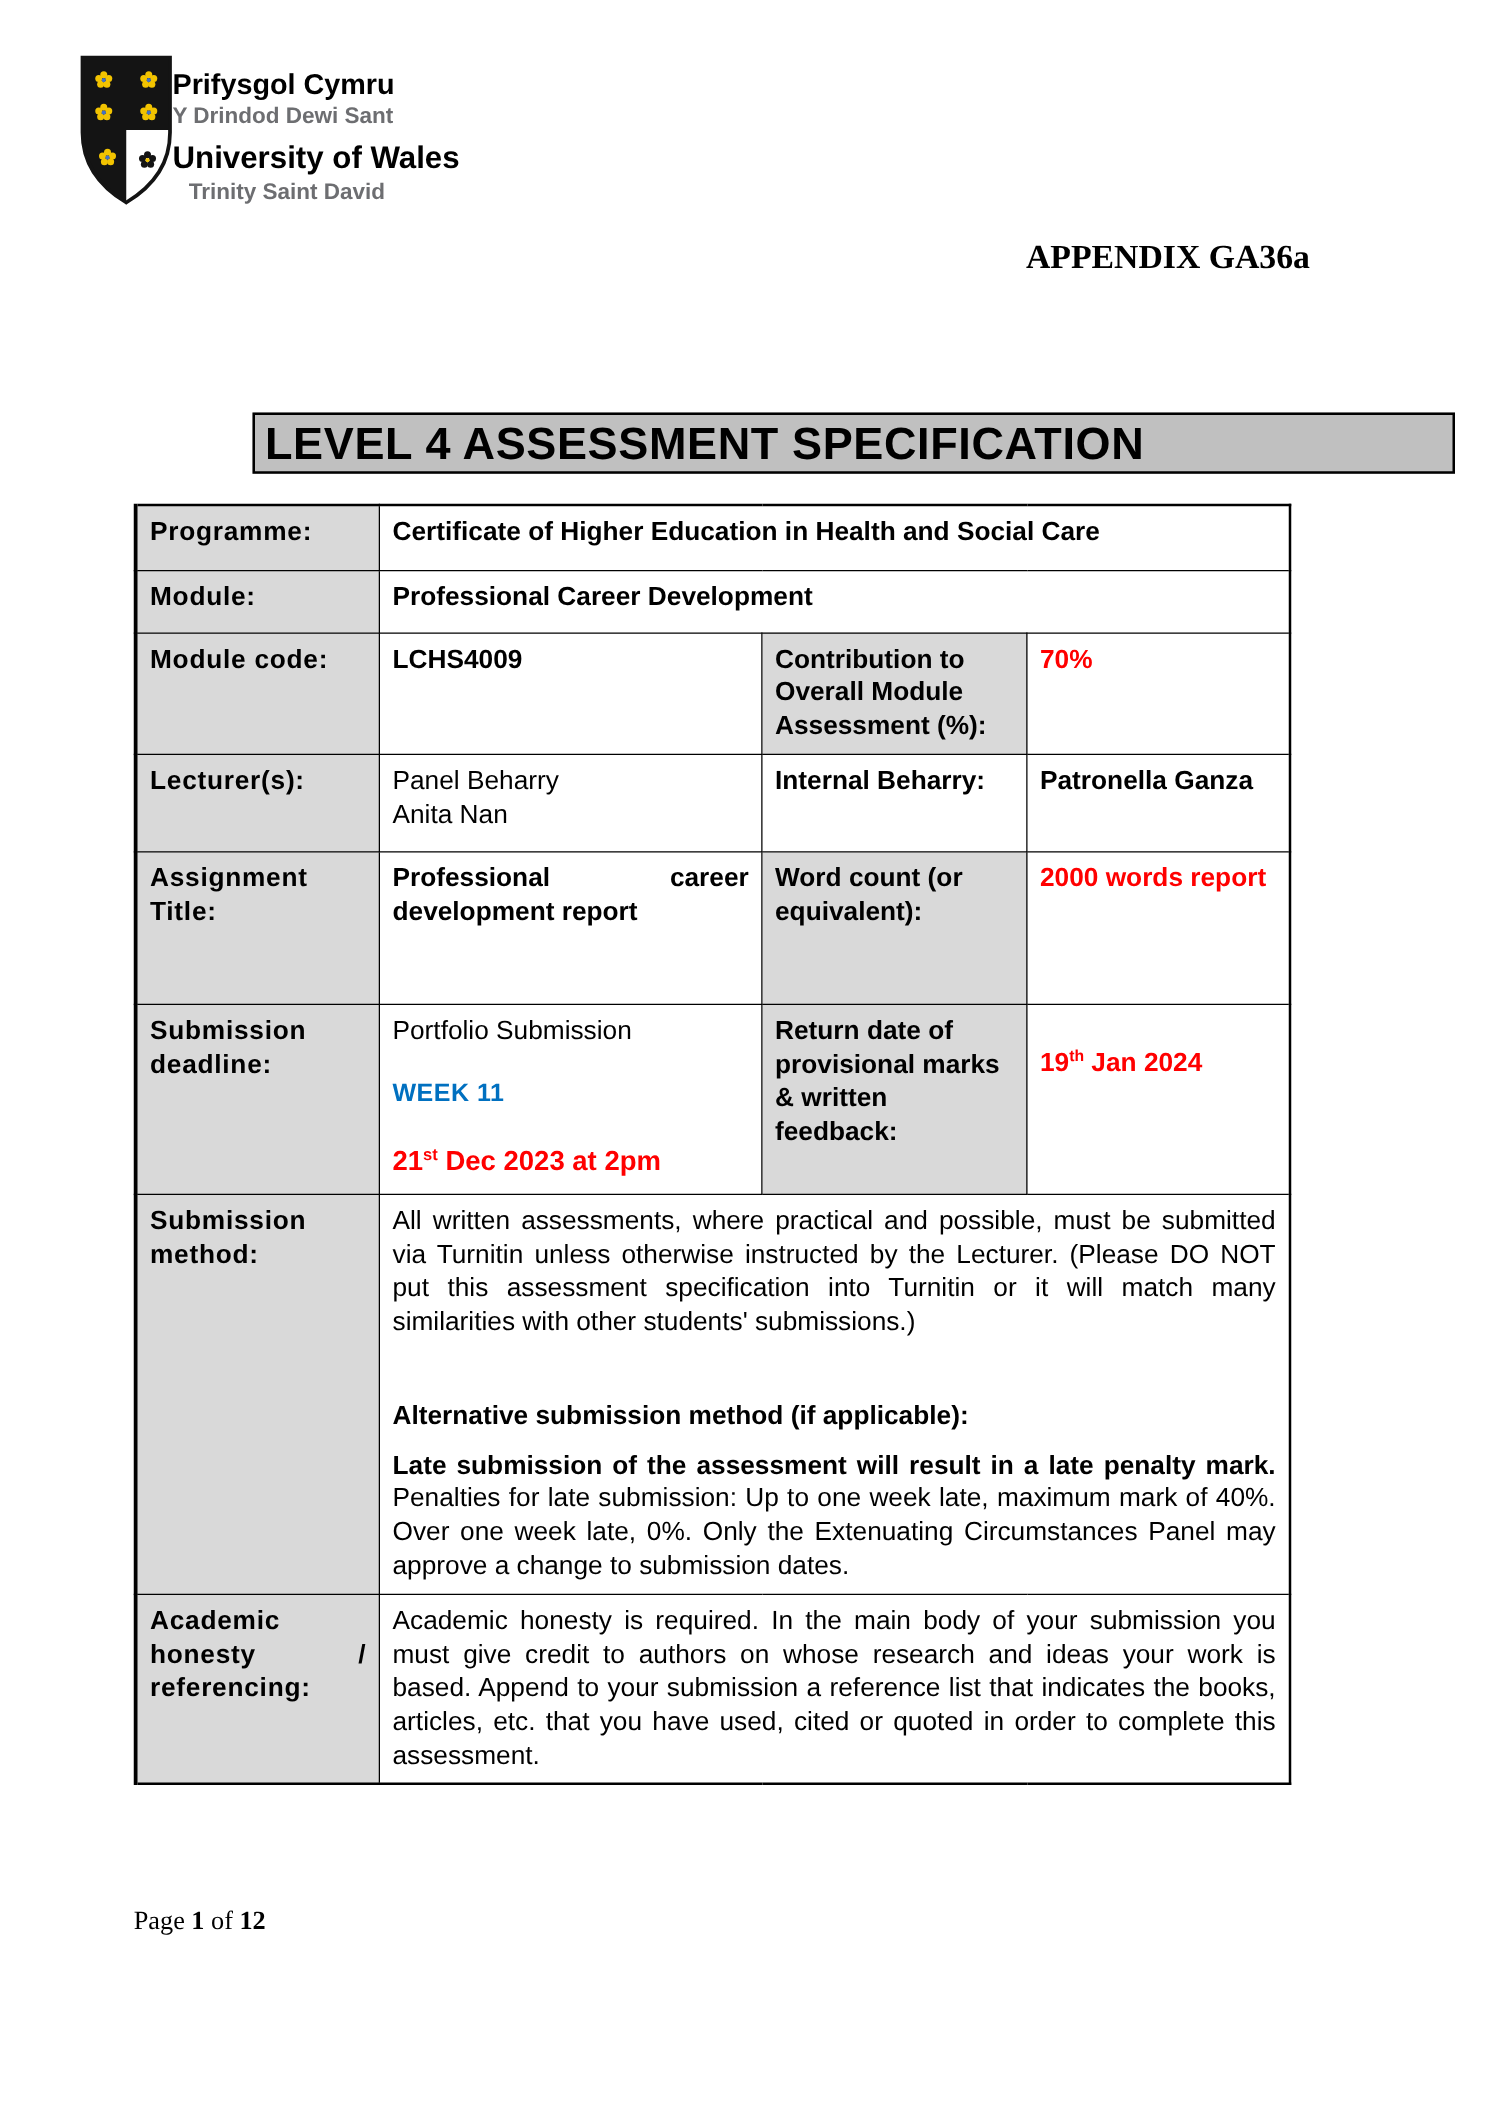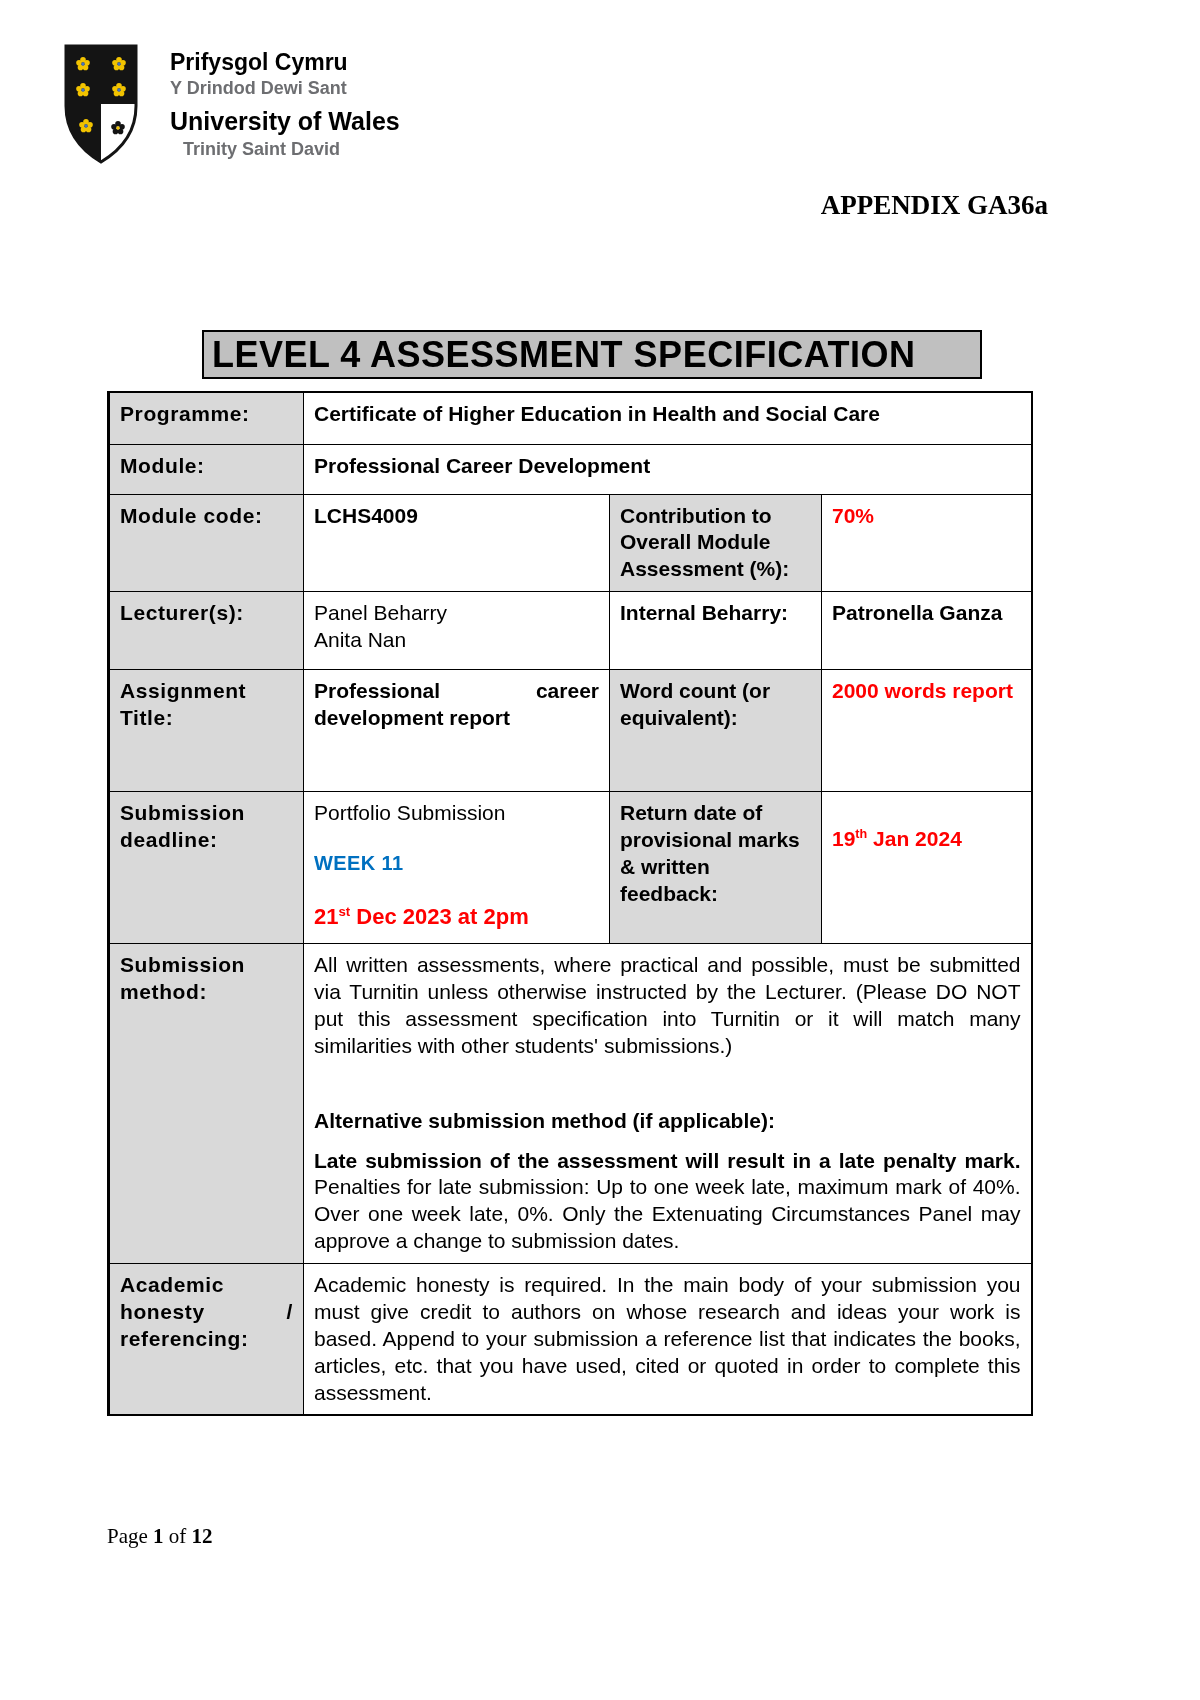--- a/index.html
+++ b/index.html
@@ -8,45 +8,45 @@
     position: relative;
     width: 1200px;
     height: 1700px;
     background: #ffffff;
     font-family: "Liberation Sans", sans-serif;
     color: #000;
     overflow: hidden;
   }
 
   
-  .logo { position: absolute; left: 64px; top: 44px; display: flex; gap: 32px; align-items: center; }
+  .logo { position: absolute; left: 64px; top: 44px; display: flex; gap: 0; align-items: flex-end; }
   .logo-text { padding-top: 2px; line-height: 1.1; }
   .logo-l1 { font-size: 23px; font-weight: bold; color: #000; }
   .logo-l2 { font-size: 18px; font-weight: bold; color: #6d6e71; margin-top: 3px; }
   .logo-l3 { font-size: 25px; font-weight: bold; color: #000; margin-top: 10px; }
   .logo-l4 { font-size: 18px; font-weight: bold; color: #6d6e71; margin-top: 4px; margin-left: 13px; }
 
   
   .appendix {
     position: absolute; top: 190px; right: 152px;
     font-family: "Liberation Serif", serif;
     font-weight: bold; font-size: 27px;
   }
 
   
   .title-bar {
-    position: absolute; left: 202px; top: 330px; width: 780px; height: 49px;
+    position: absolute; left: 202px; top: 330px; width: 962px; height: 49px;
     background: #c0c0c0; border: 2px solid #000;
     font-size: 36px; font-weight: bold; line-height: 43px;
     padding: 1px 8px; white-space: nowrap; letter-spacing: 0.5px;
   }
 
   
   table.spec {
-    position: absolute; left: 107px; top: 391px; width: 923px;
+    position: absolute; left: 107px; top: 403px; width: 923px;
     border-collapse: collapse; table-layout: fixed;
     font-size: 21px; line-height: 1.28;
     border: 2px solid #000; border-left: 3px solid #000;
   }
   table.spec td { border: 1px solid #000; padding: 8px 10px; vertical-align: top; }
   .lbl { background: #d9d9d9; font-weight: bold; letter-spacing: 0.6px; }
   .g   { background: #d9d9d9; }
   .b   { font-weight: bold; margin-top: 48px; }
   .red  { color: #ff0000; }
   .just { text-align: justify; }

